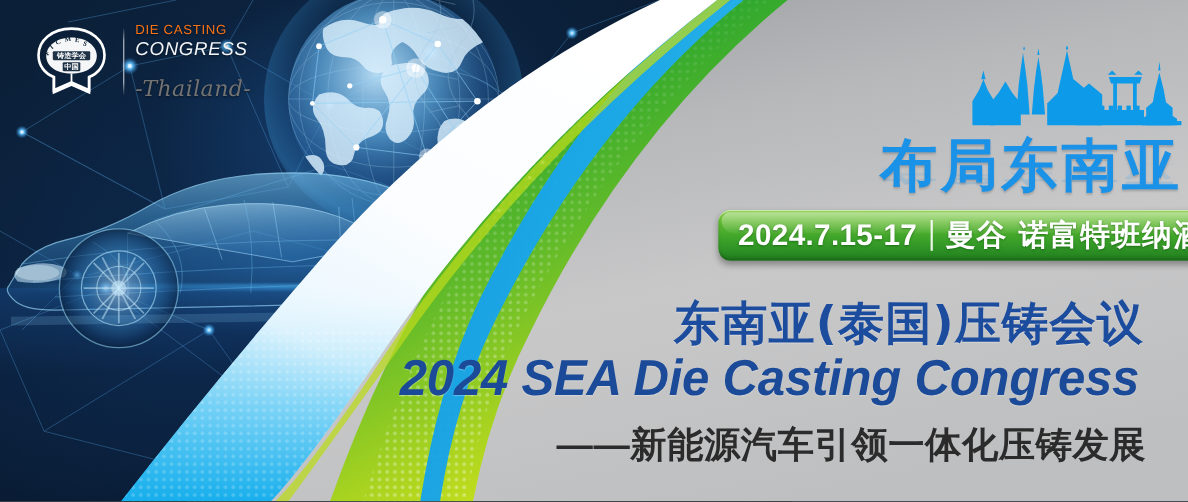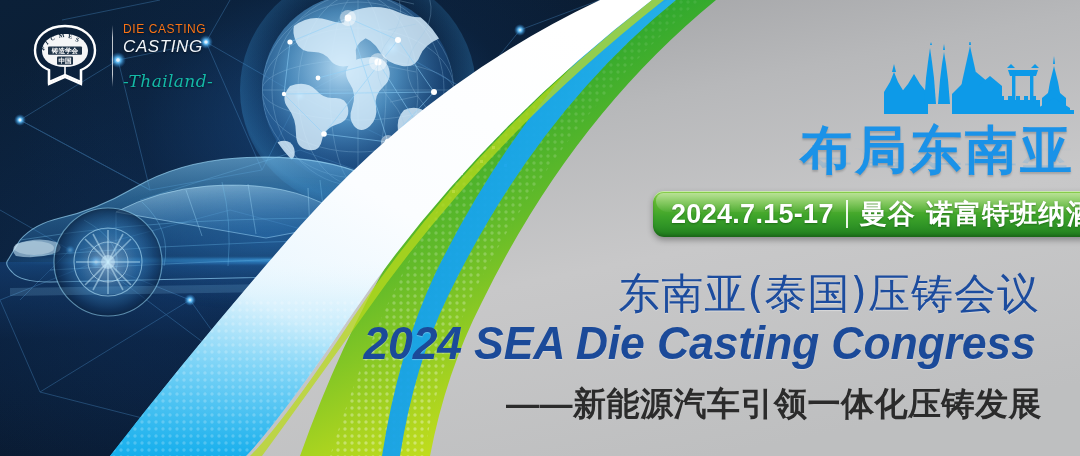--- a/index.html
+++ b/index.html
@@ -75,21 +75,21 @@
   .logo-text{display:flex;flex-direction:column;line-height:1.08;padding-top:1px;}
   .logo-l1{
     font-size:12px;letter-spacing:.6px;color:#f97316;font-weight:400;
     text-shadow:0 1px 2px rgba(0,0,0,.55);
   }
   .logo-l2{
     font-size:17px;letter-spacing:.6px;color:#f2f6fb;font-weight:400;font-style:italic;
     text-shadow:0 1px 2px rgba(0,0,0,.55);margin-top:2px;
   }
   .logo-l3{
-    font-size:17px;color:#14b8a6;font-style:italic;font-family:"DejaVu Serif","Liberation Serif",serif;
+    font-size:20px;color:#737373;font-style:italic;font-family:"DejaVu Serif","Liberation Serif",serif;
     letter-spacing:.4px;margin-top:16px;text-shadow:0 1px 2px rgba(0,0,0,.55);
   }
 
   
   .skyline{position:absolute;left:880px;top:42px;width:200px;height:72px;}
 
   
   .headline-cn{
     position:absolute;left:800px;top:116px;
     font-size:52px;font-weight:700;letter-spacing:3px;
@@ -133,21 +133,21 @@
   }
   .pill-venue{
     font-size:27px;font-weight:700;color:#fff;letter-spacing:1px;
     font-family:"DejaVu Sans","Liberation Sans",sans-serif;
     text-shadow:0 1px 2px rgba(0,60,0,.45);white-space:nowrap;position:relative;
   }
 
   
   .title-cn{
     position:absolute;left:1040px;top:266px;transform:translateX(-100%);
-    font-size:42px;font-weight:400;letter-spacing:1px;
+    font-size:42px;font-weight:700;letter-spacing:1px;
     color:#1c4c9e;
     font-family:"DejaVu Sans","Liberation Sans",sans-serif;
     white-space:nowrap;
     text-shadow:0 1px 1px rgba(255,255,255,.35);
   }
   .title-en{
     position:absolute;left:1046px;top:316px;transform:translateX(-100%);
     font-size:46px;font-weight:700;letter-spacing:-.2px;
     color:#1b4a99;
     font-family:"Liberation Sans","DejaVu Sans",sans-serif;
@@ -540,21 +540,21 @@
       </g>
 
       <path d="M21 48 L21 62 L37 55 L53 62 L53 48" fill="none" stroke="#ffffff" stroke-width="2.2"></path>
       <path d="M37 45 L37 55" stroke="#ffffff" stroke-width="1.6"></path>
     </svg>
 
     <div class="logo-divider"></div>
 
     <div class="logo-text">
       <div class="logo-l1">DIE CASTING</div>
-      <div class="logo-l2">CASTING</div>
+      <div class="logo-l2">CONGRESS</div>
       <div class="logo-l3">-Thailand-</div>
     </div>
   </div>
 
   <svg class="skyline" viewBox="0 0 200 72">
     <g fill="#0d9ae8">
 
       <path d="M4 50 L10 40 L14 30 L18 40 L24 50 L24 72 L4 72 Z"></path>
       <path d="M12 30 L14 22 L16 30 Z"></path>
 

